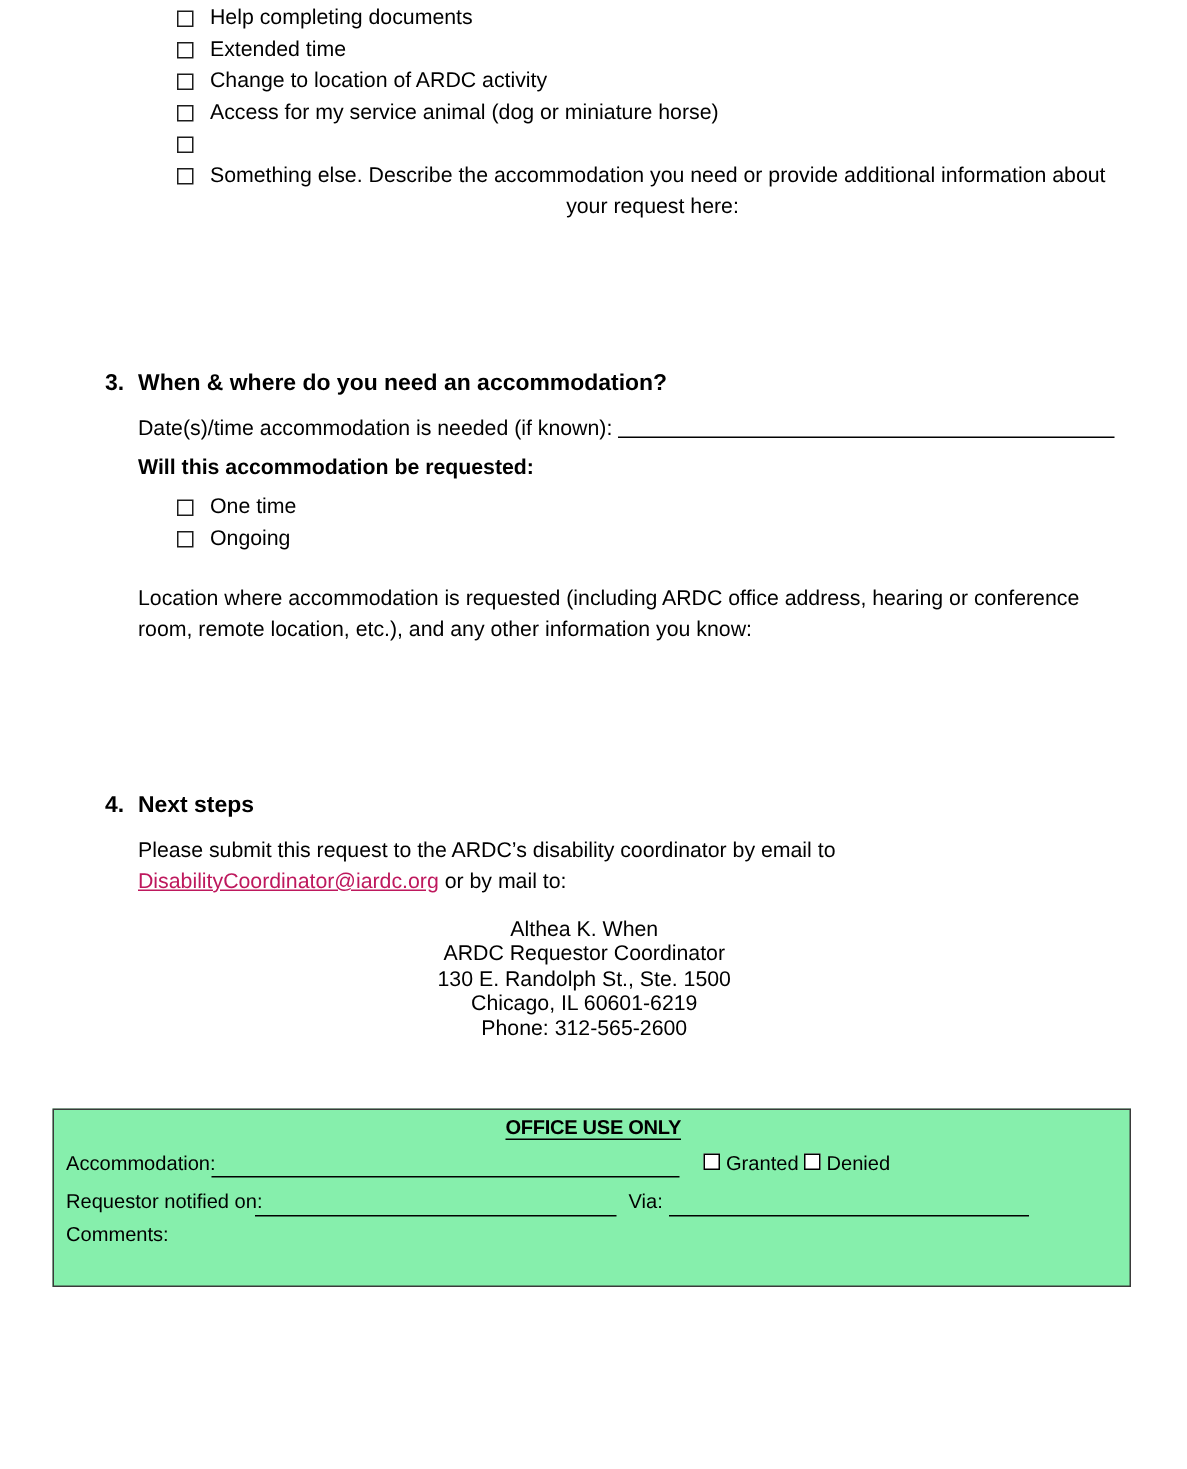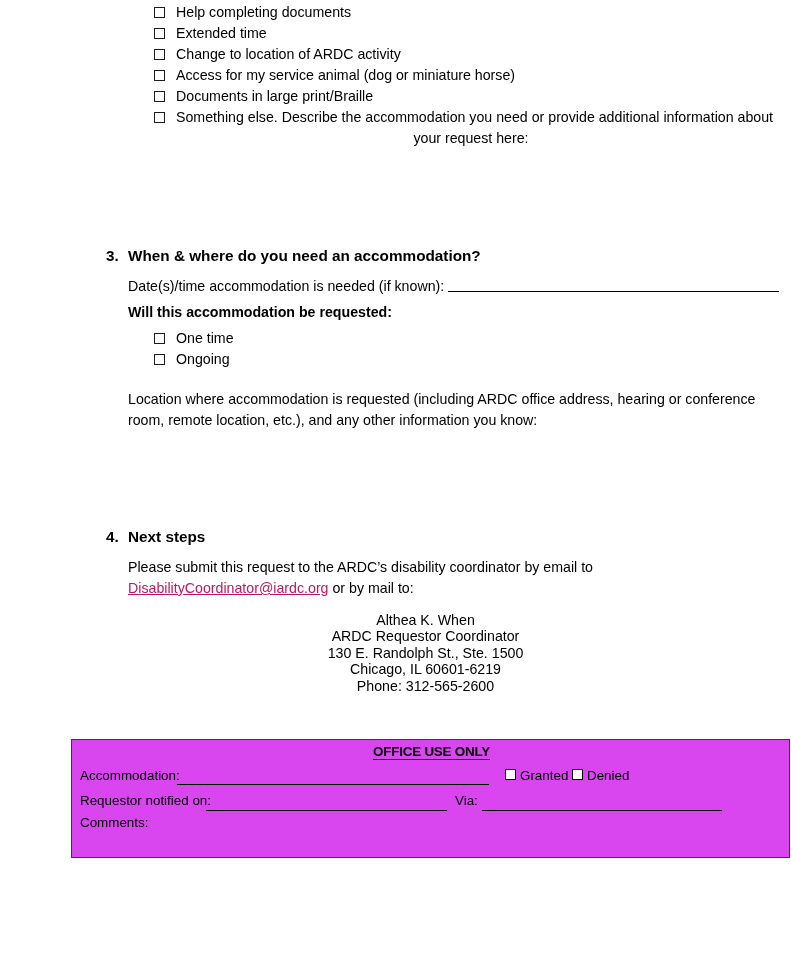--- a/index.html
+++ b/index.html
@@ -15,21 +15,20 @@
     font-family: "Liberation Sans", sans-serif;
     color: #000000;
     overflow: hidden;
   }
 
   .page {
     position: absolute;
     left: 0; top: 0;
     width: 726px;
     height: 979px;
-    margin-left: 36px;
   }
 
   
   .check-list {
     position: absolute;
     left: 115px;
     top: 2px;
     width: 640px;
   }
   .check-row {
@@ -123,21 +122,21 @@
   .address div { white-space: nowrap; }
 
   
   .office-box {
     position: absolute;
     left: 35px;
     top: 739px;
     width: 719px;
     height: 119px;
     border: 1.6px solid #3a3a3a;
-    background: #d946ef;
+    background: #86efac;
   }
   .office-title {
     position: absolute;
     left: 0;
     top: 4px;
     width: 719px;
     text-align: center;
     font-size: 13.4px;
     font-weight: bold;
     letter-spacing: -0.2px;
@@ -182,21 +181,20 @@
       <span>Change to location of ARDC activity</span>
     </div>
 
     <div class="check-row">
       <span class="cbox"></span>
       <span>Access for my service animal (dog or miniature horse)</span>
     </div>
 
     <div class="check-row">
       <span class="cbox"></span>
-      <span>Documents in large print/Braille</span>
     </div>
 
     <div class="check-row wrap">
       <span class="cbox"></span>
       <span>Something else. Describe the accommodation you need or provide additional information about</span>
       <span class="cont">your request here:</span>
     </div>
 
   </div>
 

